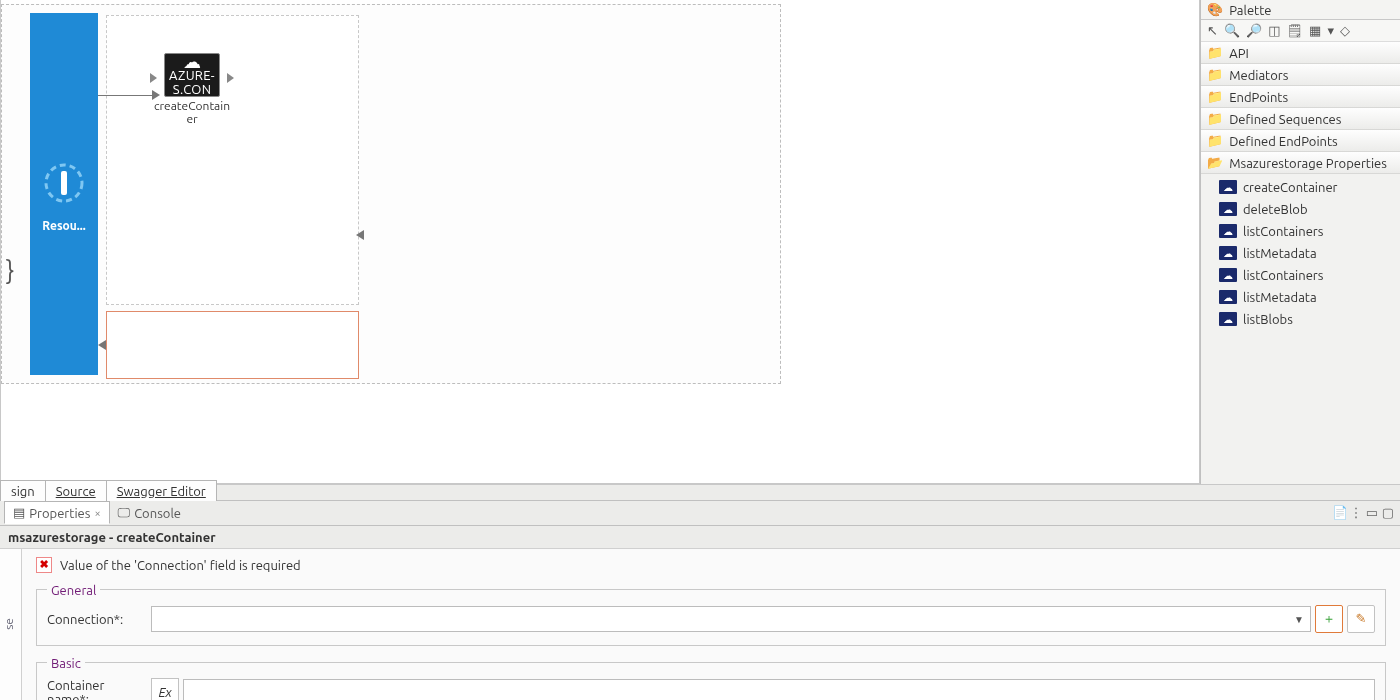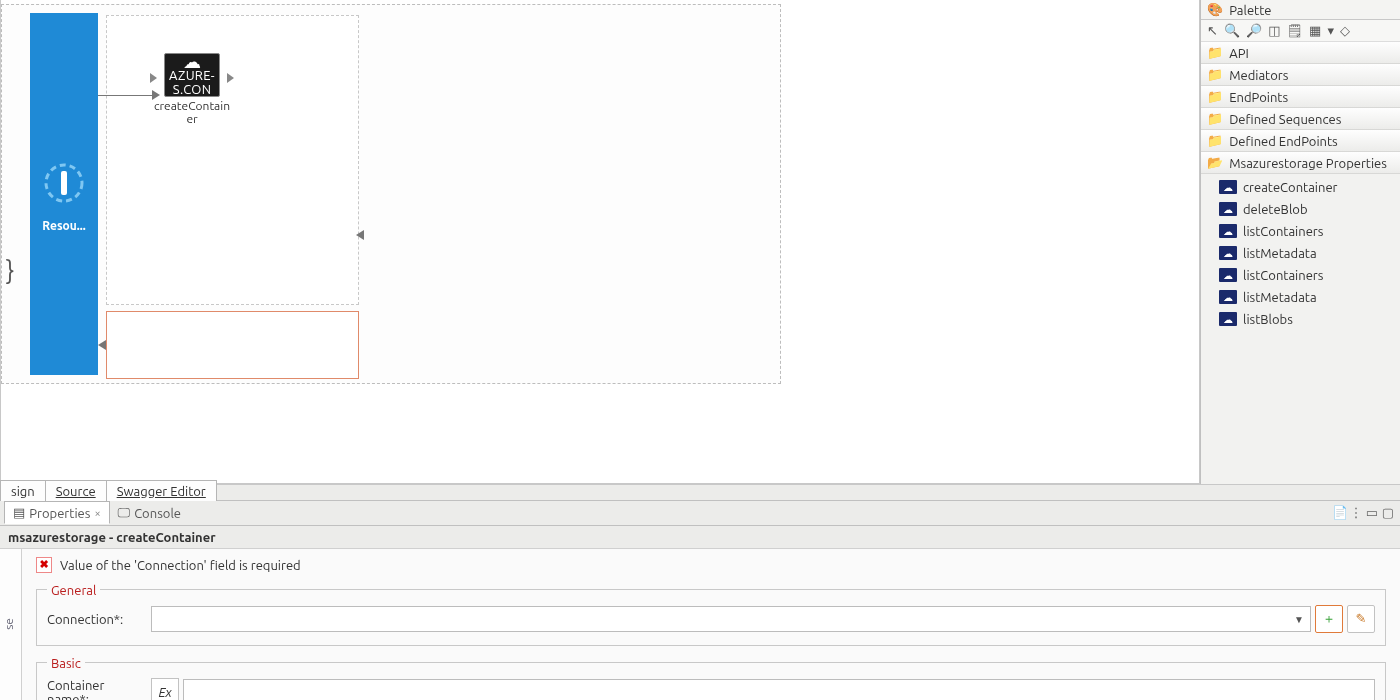--- a/index.html
+++ b/index.html
@@ -91,21 +91,21 @@
   .views-strip .tool { width:16px; text-align:center; cursor:pointer; color:#666; }
 
   
   .properties-header { padding:4px 8px; font-weight:bold; background:#ececea; border-bottom:1px solid #d0d0d0; }
   .properties-body { display:flex; flex:1; min-height:0; background:#fafafa; }
   .side-tab { width:22px; writing-mode: sideways-lr; text-align:center; padding:6px 2px; border-right:1px solid #d0d0d0; background:#fdfdfd; color:#667; font-size:12px; } 
   .prop-main { flex:1; padding:6px 14px 2px 14px; overflow:auto; }
   .error-row { display:flex; align-items:center; gap:8px; margin:2px 0 10px 0; color:#333; }
   .error-icon { width:16px; height:16px; background:#fff; color:#d40000; font-weight:bold; display:flex; align-items:center; justify-content:center; border:1px solid #e88; font-size:11px; }
   fieldset.group { border:1px solid #c8c8c8; padding:8px 10px 12px 10px; margin:4px 0 10px 0; }
-  fieldset.group legend { padding:0 4px; color:#b91c1c; }
+  fieldset.group legend { padding:0 4px; color:#701a75; }
   .form-row { display:flex; align-items:center; gap:4px; }
   .form-row label { width:100px; color:#333; }
   .form-row .combo { flex:1; height:26px; border:1px solid #bcbcbc; background:#fff; position:relative; }
   .form-row .combo .caret { position:absolute; right:6px; top:50%; transform:translateY(-50%); font-size:10px; color:#555; }
   .icon-btn { width:28px; height:28px; border:1px solid #c2c2c2; display:flex; align-items:center; justify-content:center; background:#fff; cursor:pointer; border-radius:2px; }
   .icon-btn.add { border-color:#e07a3a; color:#3aa23a; }
   .icon-btn.edit { color:#c97a2a; }
   .ex-btn { width:28px; height:28px; border:1px solid #c2c2c2; background:#fff; display:flex; align-items:center; justify-content:center; font-style:italic; cursor:pointer; }
   .text-input { flex:1; height:26px; border:1px solid #bcbcbc; background:#fff; padding:0 6px; }
 

